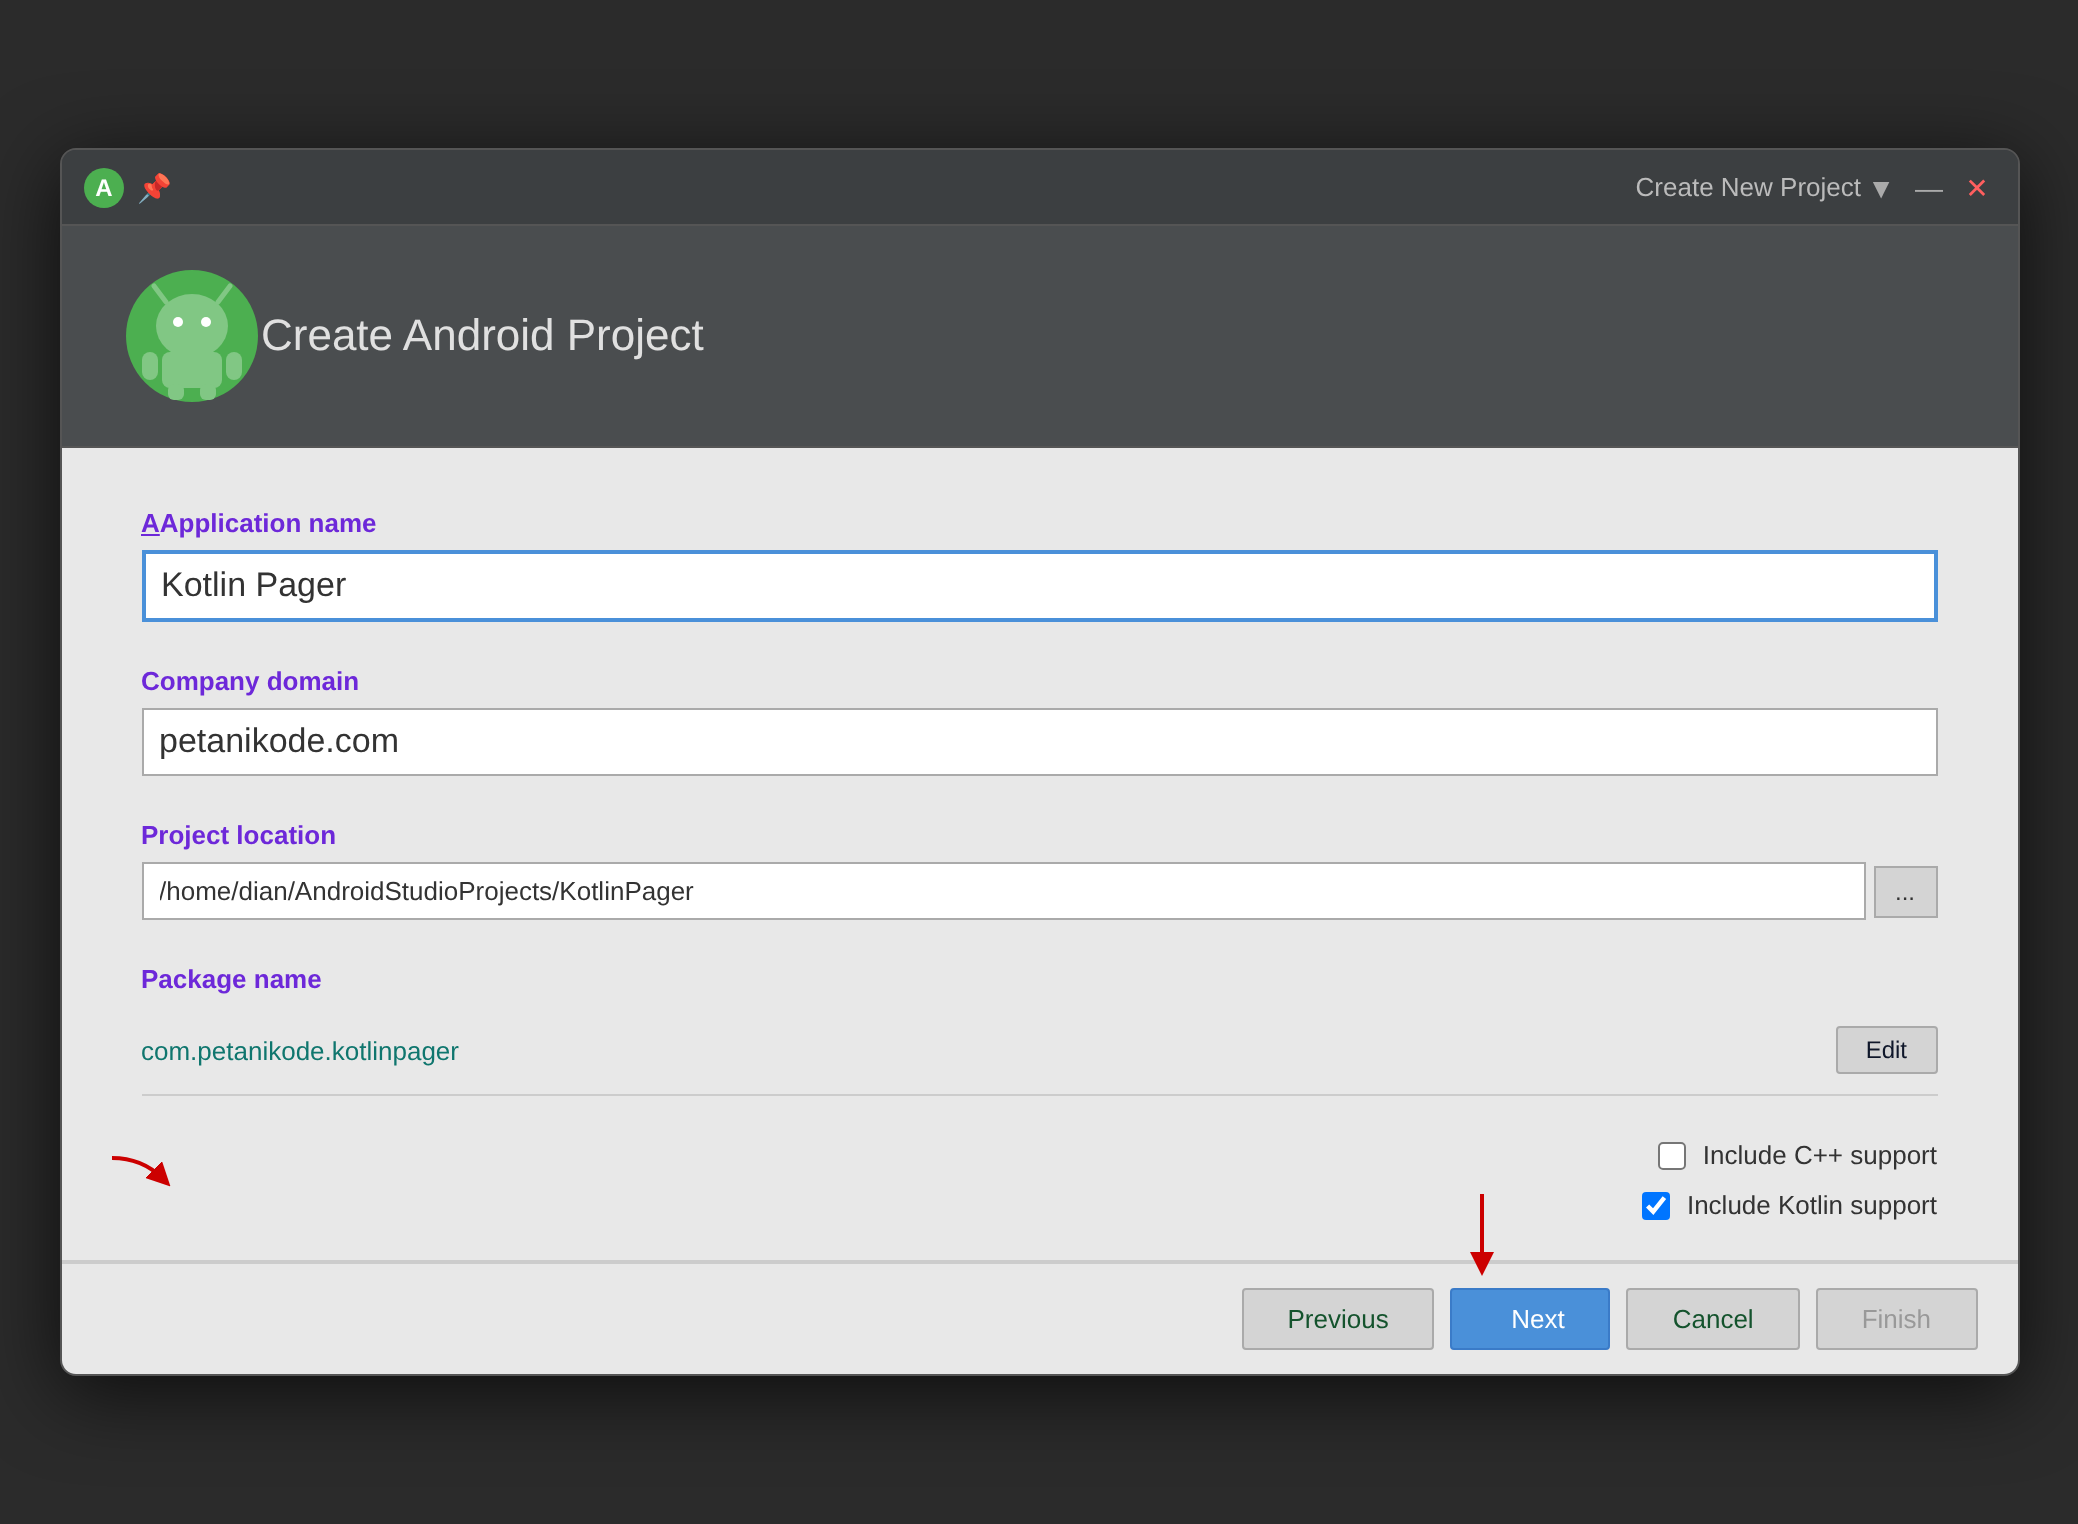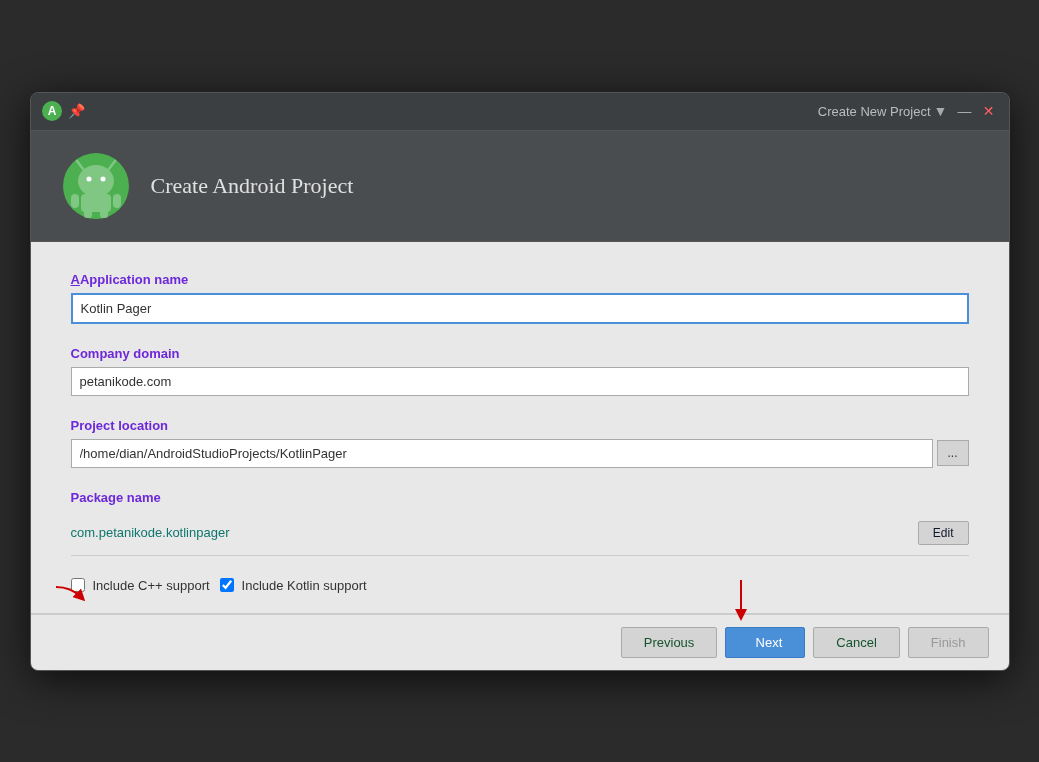--- a/index.html
+++ b/index.html
@@ -75,23 +75,21 @@
       border-radius: 3px;
     }
     .title-btn.close { color: #ff5f5f; }
 
     
     .dialog-header {
       background: #4a4d4f;
       padding: 20px 30px;
       display: flex;
       align-items: center;
-      gap: 20px;
       border-bottom: 1px solid #555;
-      font-family: Liberation Serif, serif;
     }
 
     .android-logo {
       width: 70px;
       height: 70px;
       flex-shrink: 0;
     }
 
     .dialog-title {
       color: #e0e0e0;
@@ -117,21 +115,21 @@
       font-weight: 600;
     }
 
     .form-label span.underline {
       text-decoration: underline;
     }
 
     .form-input {
       width: 100%;
       padding: 6px 8px;
-      font-size: 13px;
+      font-size: 17px;
       border: 1px solid #aaa;
       background: #fff;
       color: #333;
       outline: none;
     }
 
     .form-input.focused {
       border: 2px solid #4a90d9;
       border-bottom: 2px solid #4a90d9;
     }
@@ -184,21 +182,21 @@
       cursor: pointer;
       font-size: 12px;
       color: #0f172a;
       border-radius: 2px;
     }
 
     
     .checkbox-group {
       margin-top: 20px;
       display: flex;
-      flex-direction: row;
+      flex-direction: column;
       gap: 10px;
       align-items: flex-end;
     }
 
     .checkbox-row {
       display: flex;
       align-items: center;
       gap: 8px;
       font-size: 13px;
       color: #333;

